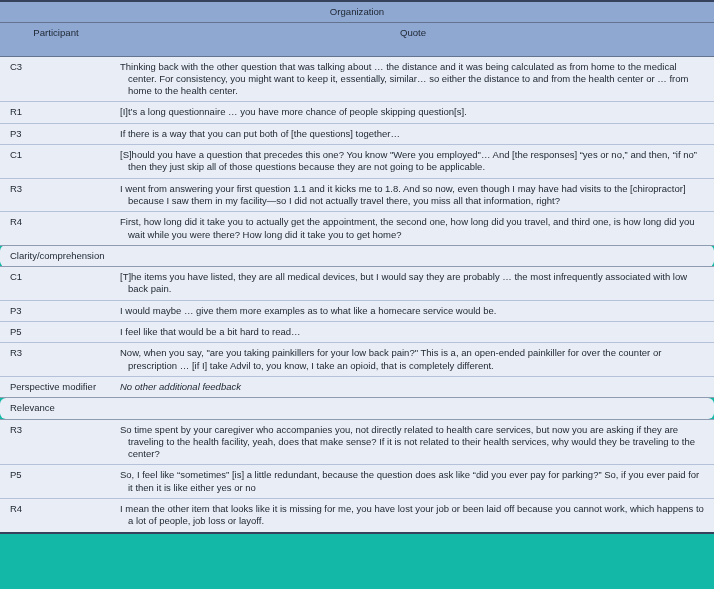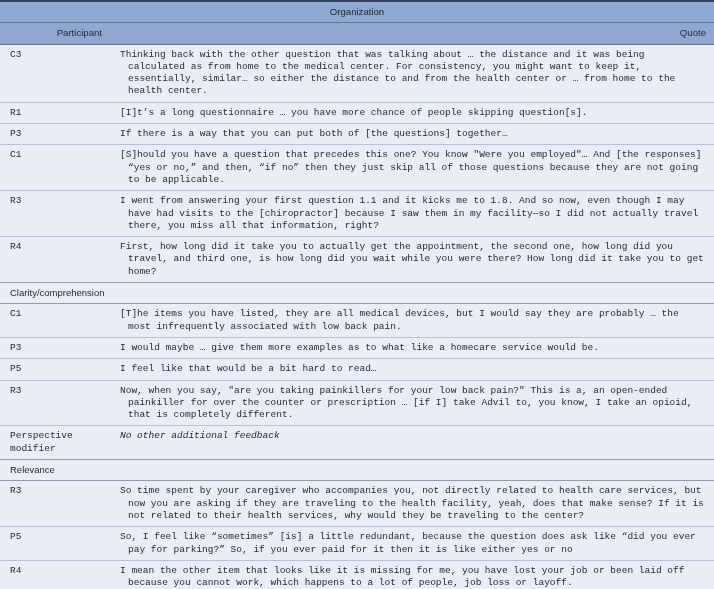--- a/index.html
+++ b/index.html
@@ -25,22 +25,22 @@
     border-bottom: 2px solid #36425c;
   }
   col.c-participant { width: 110px; }
   col.c-quote { width: 604px; }
 
   thead th {
     background: #8fa8d2;
     color: #1d2531;
     font-weight: normal;
     font-size: 9.6px;
-    text-align: right;
-    padding: 4px 8px 4px 10px;
+    text-align: center;
+    padding: 4px 8px 16px 10px;
     vertical-align: middle;
   }
   thead tr.title-row th {
     text-align: center;
     border-bottom: 1.5px solid #64748f;
     padding: 4px 8px;
   }
   thead tr.colhead-row th {
     border-bottom: 1.5px solid #64748f;
   }
@@ -48,26 +48,27 @@
 
   tbody td {
     background: #e9eef6;
     vertical-align: top;
     padding: 4px 8px 4px 10px;
   }
   tbody td.quote-cell {
     padding-left: 18px;
     text-indent: -8px;
   }
-  tr.row td { border-top: 1px solid #b4c1d8; font-family: Liberation Mono, monospace; }
+  tr.row td { border-top: 1px solid #b4c1d8; }
   tr.row.first td { border-top: none; }
 
   tr.section td {
     border-top: 1.5px solid #8e9bb1;
     padding: 4px 8px 4px 10px;
+    border-radius: 6px;
   }
   tr.section + tr.row td,
   tr.category + tr.row td { border-top: 1.5px solid #8e9bb1; }
 
   tr.category td {
     border-top: 1.5px solid #8e9bb1;
     background: #e3eaf4;
     text-align: center;
   }
   .italic { font-style: italic; }

